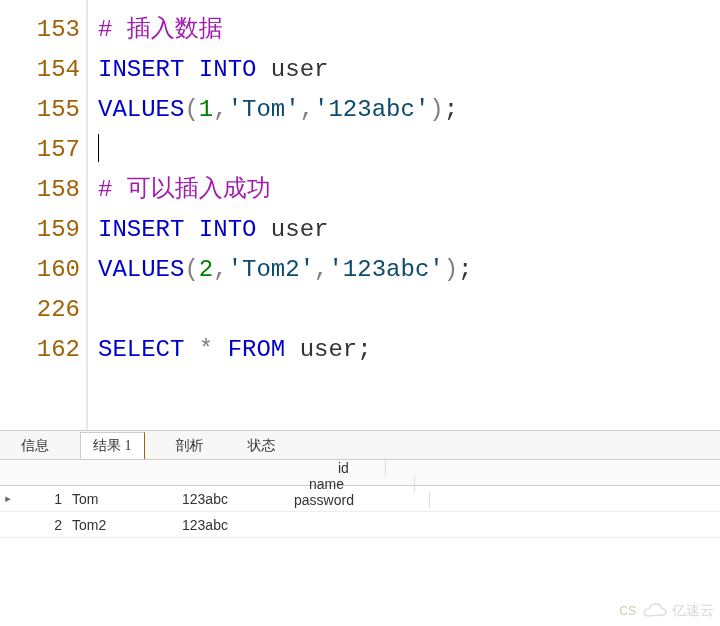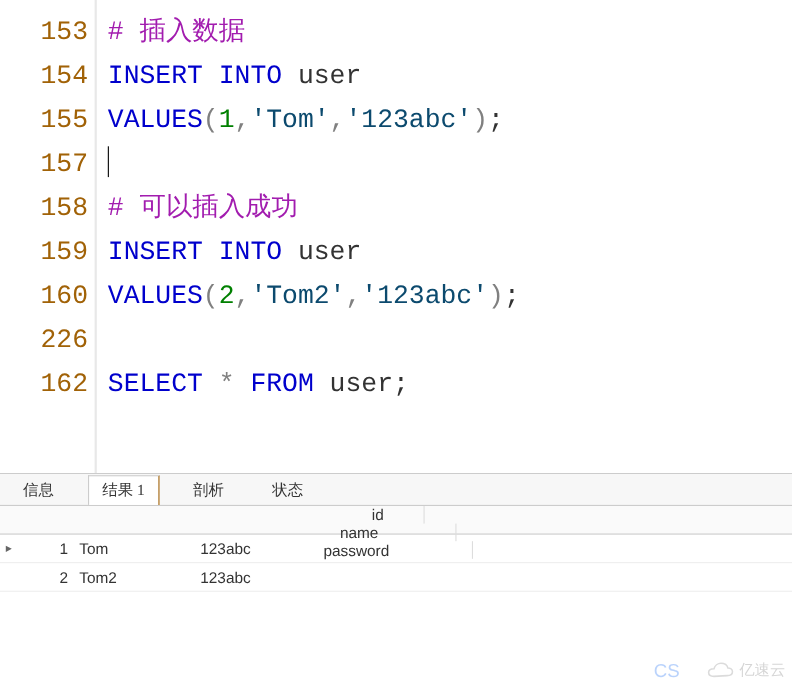--- a/index.html
+++ b/index.html
@@ -133,23 +133,22 @@
       right: 6px;
       bottom: 6px;
       display: flex;
       align-items: center;
       gap: 4px;
       opacity: 0.35;
       font-size: 14px;
       color: #888;
     }
     .wm-cs{
-      font-size:17px;
-      color:#3b82f6;
-      margin-right:18px;
+      font-size:12px;
+      color:#4d7c0f;
     }
     .cloud-icon{
       width:28px;height:18px;
     }
   </style>
 </head>
 <body>
 
 <div class="editor-area">
   <div class="gutter" id="gutter">

